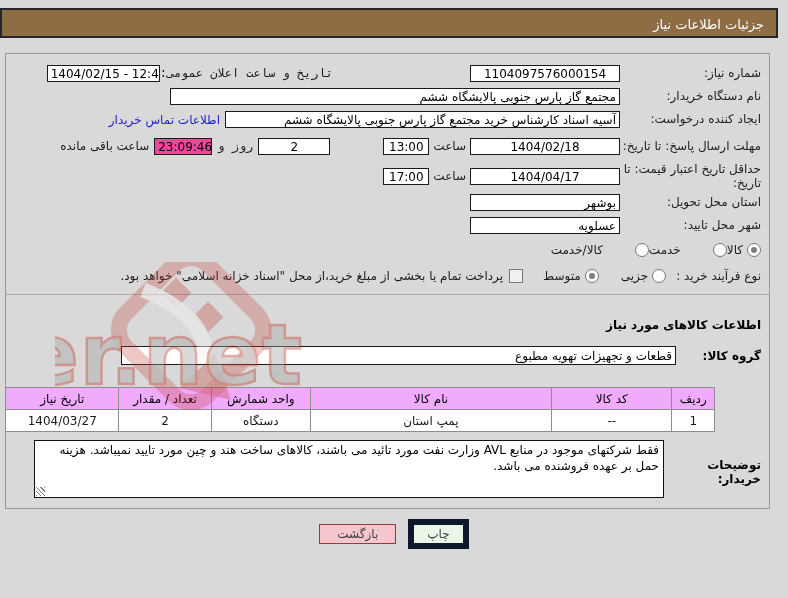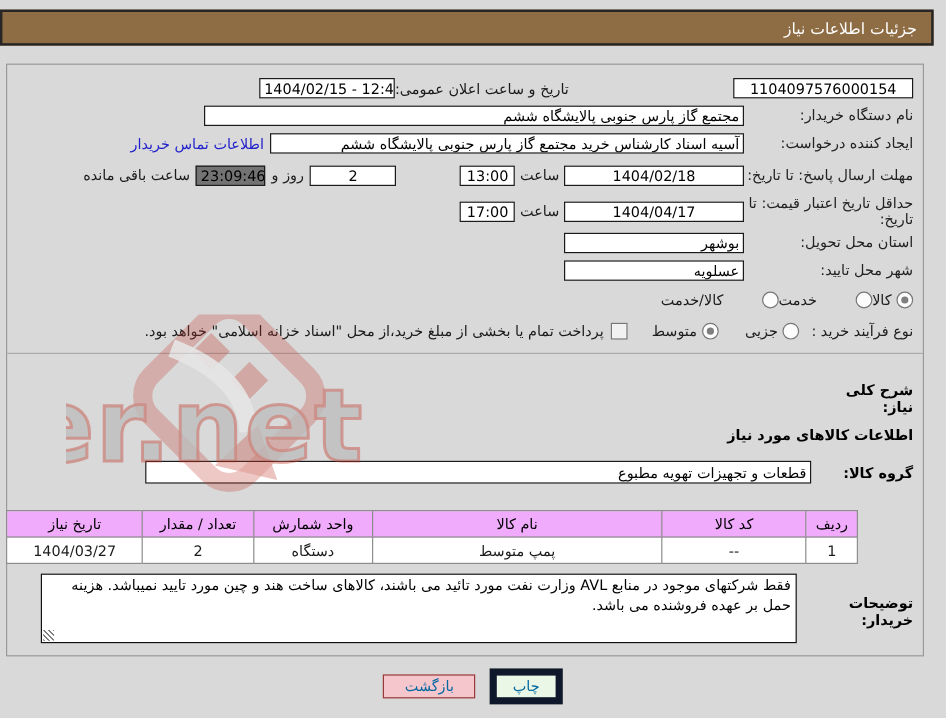--- a/index.html
+++ b/index.html
@@ -34,21 +34,21 @@
     background:#fff;border:1px solid #1a1a1a;height:17px;line-height:16px;
     box-sizing:border-box;padding:0 3px;overflow:hidden;white-space:nowrap;
     font-size:12px;color:#000;
   }
   .center{text-align:center;}
   .ltr{direction:ltr;unicode-bidi:isolate;}
   .w150{width:150px;flex:0 0 150px;}
   .w113{width:113px;flex:0 0 113px;}
   .w46{width:46px;flex:0 0 46px;}
   .w72{width:72px;flex:0 0 72px;}
-  .w58{width:58px;flex:0 0 58px;background:#737373;}
+  .w58{width:58px;flex:0 0 58px;background:#ec4899;}
   .wide450{width:450px;flex:0 0 450px;}
   .wide395{width:395px;flex:0 0 395px;}
   .link{color:#2222cc;cursor:pointer;margin-right:5px;white-space:nowrap;}
   .nowrap{white-space:nowrap;}
   .radio{width:12px;height:12px;border-radius:50%;border:1px solid #777;
     background:#fcfcfc;position:relative;flex:0 0 12px;cursor:pointer;}
   .radio.checked::after{content:"";position:absolute;inset:3px;border-radius:50%;background:#7f7f7f;}
   .checkbox{width:12px;height:12px;border:1px solid #777;background:#f1f1f1;flex:0 0 12px;cursor:pointer;}
   .opt-label{margin:0 4px 0 0;}
   .gap28{margin-left:28px;}
@@ -67,40 +67,41 @@
   table.items{
     border-collapse:collapse;width:710px;margin:20px 46px 0 0;
     background:#fff;font-size:12px;
   }
   table.items th,table.items td{
     border:1px solid #8d8d8d;height:21px;text-align:center;padding:0 4px;
   }
   table.items th{background:#f0abfc;font-weight:normal;color:#000;}
   
   .footer{display:flex;justify-content:center;align-items:center;margin-top:10px;gap:12px;}
-  .btn{font-family:"DejaVu Sans", sans-serif;font-size:12px;padding:2px 13px;cursor:pointer;color:#0369a1;}
+  .btn{font-family:"DejaVu Sans", sans-serif;font-size:12px;padding:2px 13px;cursor:pointer;color:#404040;}
   .btn-print{background:#eaf6e6;border:6px solid #0f172a;}
   .btn-back{background:#f6c6cd;border:1px solid #953b3b;padding:2px 17px;}
   
   .watermark{
     position:absolute;left:55px;top:262px;width:733px;height:160px;
     opacity:.5;pointer-events:none;z-index:6;
   }
 </style>
 </head>
 <body>
 
 <div class="titlebar">جزئیات اطلاعات نیاز</div>
 
 <div class="panel">
 
   <div class="row h23">
+    <span class="lbl">شماره نیاز:</span>
     <span class="input w150 center ltr">1104097576000154</span>
     <span style="flex:0 0 137px;"></span>
-    <span class="nowrap" style="margin-left:0;">تاریخ و ساعت اعلان عمومی:</span>
+    <span class="nowrap" style="margin-left:0;font-family:Liberation Mono, monospace;">تاریخ و ساعت اعلان عمومی:</span>
     <span class="input w113 center ltr">1404/02/15 - 12:49</span>
   </div>
 
   <div class="row h23">
     <span class="lbl">نام دستگاه خریدار:</span>
     <span class="input wide450">مجتمع گاز پارس جنوبی  پالایشگاه ششم</span>
   </div>
 
   <div class="row h23">
     <span class="lbl">ایجاد کننده درخواست:</span>
@@ -108,21 +109,21 @@
     <span class="link">اطلاعات تماس خریدار</span>
   </div>
 
   <div class="row h30">
     <span class="lbl">مهلت ارسال پاسخ: تا تاریخ:</span>
     <span class="input w150 center ltr">1404/02/18</span>
     <span style="margin:0 4px;">ساعت</span>
     <span class="input w46 center ltr">13:00</span>
     <span style="flex:0 0 53px;"></span>
     <span class="input w72 center ltr">2</span>
-    <span style="margin:0 5px;">روز و</span>
+    <span style="margin:0 5px;font-family:Liberation Mono, monospace;">روز و</span>
     <span class="input w58 center ltr">23:09:46</span>
     <span style="margin-right:5px;" class="nowrap">ساعت باقی مانده</span>
   </div>
 
   <div class="row h30">
     <span class="lbl">حداقل تاریخ اعتبار قیمت: تا تاریخ:</span>
     <span class="input w150 center ltr">1404/04/17</span>
     <span style="margin:0 4px;">ساعت</span>
     <span class="input w46 center ltr">17:00</span>
   </div>
@@ -152,21 +153,20 @@
     <span class="opt-label">جزیی</span>
     <span class="radio checked" style="margin-left:0;margin-right:22px;"></span>
     <span class="opt-label">متوسط</span>
     <span class="checkbox" style="margin-right:20px;"></span>
     <span class="nowrap" style="margin-right:6px;">پرداخت تمام یا بخشی از مبلغ خرید،از محل "اسناد خزانه اسلامی" خواهد بود.</span>
   </div>
 
   <hr class="divider">
 
   <div class="row" style="margin-top:13px;align-items:flex-start;">
-    <span class="lbl-b" style="flex:0 0 73px;margin-top:10px;">شرح کلی نیاز:</span>
   </div>
 
   <div class="sec-title">اطلاعات کالاهای مورد نیاز</div>
 
   <div class="row h23" style="margin-top:10px;">
     <span class="lbl-b" style="flex:0 0 62px;">گروه کالا:</span>
     <span style="flex:0 0 23px;"></span>
     <span class="input" style="width:555px;flex:0 0 555px;height:19px;line-height:18px;">قطعات و تجهیزات تهویه مطبوع</span>
   </div>
 
@@ -178,21 +178,21 @@
         <th style="width:34%">نام کالا</th>
         <th style="width:14%">واحد شمارش</th>
         <th style="width:13%">تعداد / مقدار</th>
         <th style="width:16%">تاریخ نیاز</th>
       </tr>
     </thead>
     <tbody>
       <tr>
         <td>1</td>
         <td>--</td>
-        <td>پمپ متوسط</td>
+        <td>پمپ استان</td>
         <td>دستگاه</td>
         <td class="ltr">2</td>
         <td class="ltr">1404/03/27</td>
       </tr>
     </tbody>
   </table>
 
   <div class="row" style="margin-top:8px;align-items:flex-start;">
     <span class="lbl-b" style="flex:0 0 97px;margin-top:18px;">توضیحات خریدار:</span>
     <div class="tarea" style="width:630px;height:58px;">

